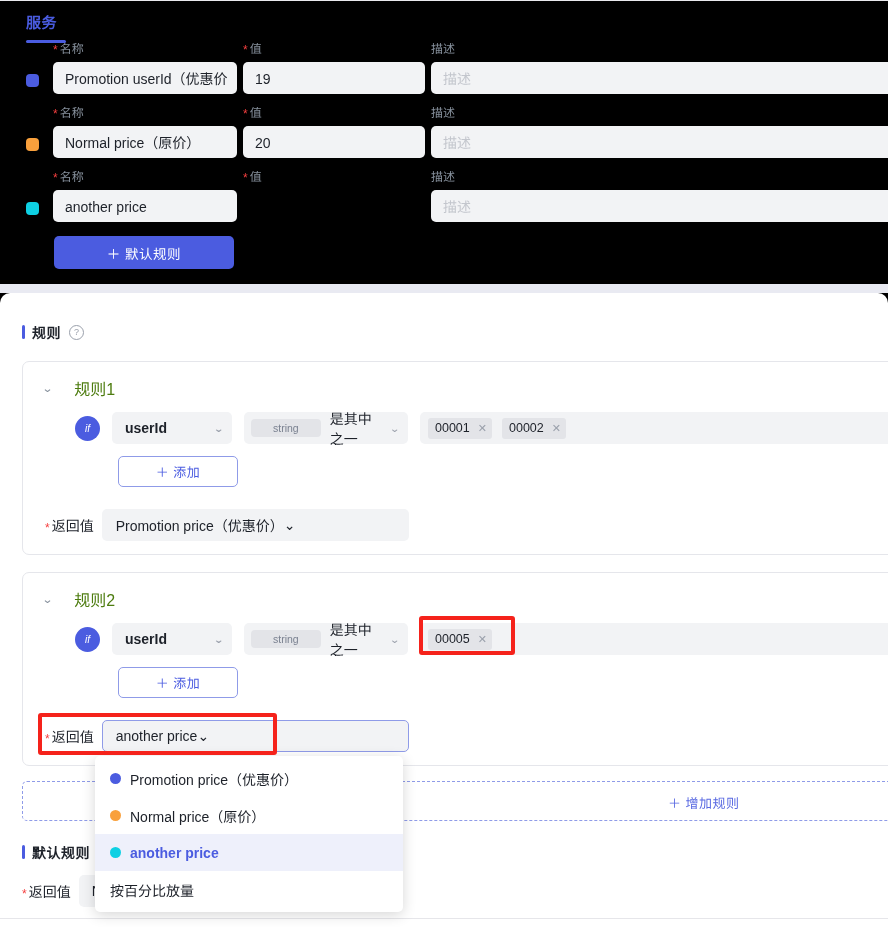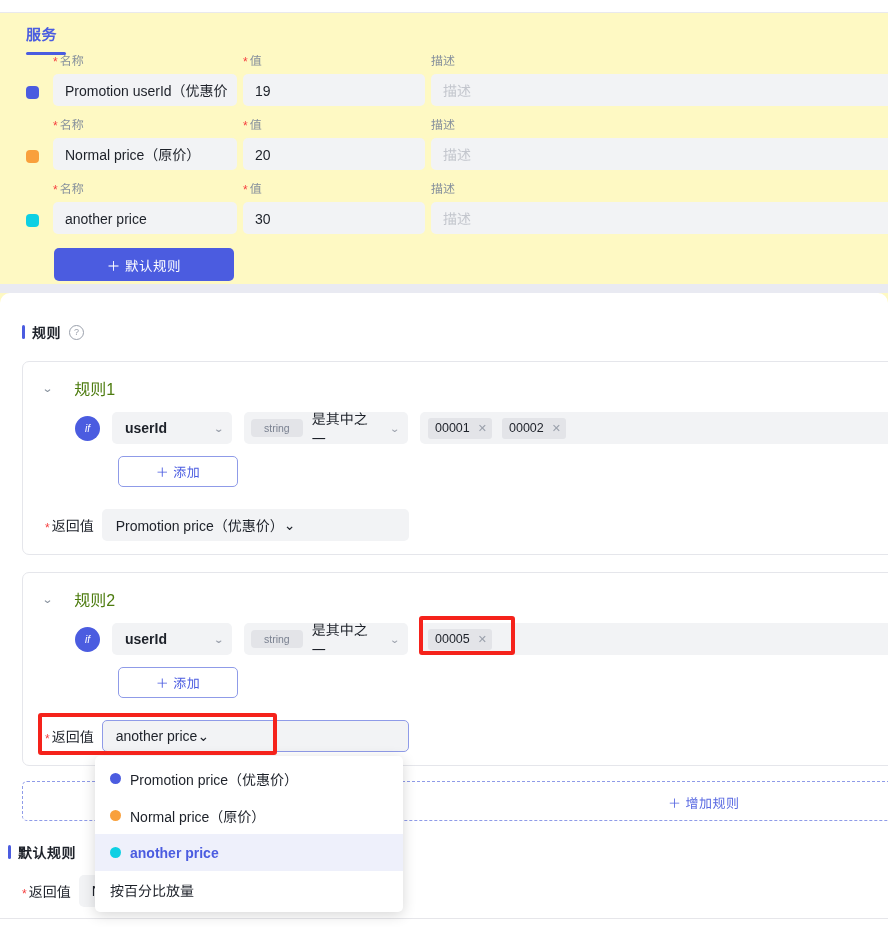--- a/index.html
+++ b/index.html
@@ -15,24 +15,24 @@
     font-size: 14px;
     color: #1d2129;
     overflow: hidden;
     position: relative;
   }
 
   
   .top-card {
     position: absolute;
     left: 0;
-    top: 12px;
+    top: 0;
     width: 888px;
     height: 360px;
-    background: #fef9c3;
+    background: #000000;
     border-radius: 0 0 10px 10px;
     box-shadow: 0 1px 2px rgba(0,0,0,0.04);
     overflow: hidden;
   }
   .top-rule-line {
     position: absolute;
     left: 0; top: 0; width: 888px; height: 1px;
     background: #e9e9ed;
   }
 
@@ -251,21 +251,21 @@
     transform: scaleX(1.3);
     padding-left: 10px;
   }
   .sel-field { width: 120px; font-weight: bold; }
   .sel-op    { width: 164px; padding-left: 0; }
   .type-tag {
     background: #e3e4e8;
     color: #7a8190;
     font-size: 10.5px;
     border-radius: 4px;
-    padding: 3px 13px;
+    padding: 3px 22px;
     margin: 0 9px 0 6px;
     line-height: 12px;
   }
   .tagbox {
     height: 32px;
     background: #f2f3f5;
     border-radius: 5px;
     display: flex;
     align-items: center;
     padding: 0 8px;
@@ -471,21 +471,20 @@
     </div>
 
     <div class="group-row">
       <div class="row-dot" style="background:#0ed0e3"></div>
       <div class="fld fld-name">
         <div class="fld-label"><span class="req-star">*</span><span>名称</span></div>
         <div class="inp">another price</div>
       </div>
       <div class="fld fld-value">
         <div class="fld-label"><span class="req-star">*</span><span>值</span></div>
-        <div class="inp">30</div>
       </div>
       <div class="fld fld-desc">
         <div class="fld-label">描述</div>
         <div class="inp ph">描述</div>
       </div>
     </div>
   </div>
 
   <button class="btn-add-group">＋  默认规则</button>
 </div>
@@ -573,21 +572,21 @@
         <span>another price</span>
         <span class="chev">⌄</span>
       </div>
     </div>
   </div>
 
   <div class="add-rule-band" style="top:488px;">
     <span class="add-rule-txt">＋  增加规则</span>
   </div>
 
-  <div class="sec-head" style="left:8px; top:549px;">
+  <div class="sec-head" style="left:22px; top:549px;">
     <span class="sec-bar"></span>
     <span class="sec-title">默认规则</span>
   </div>
 
   <div class="default-ret-row" style="left:22px; top:582px;">
     <span class="ret-label"><span class="req-star">*</span><span>返回值</span></span>
     <div class="default-ret-sel">
       <span>N</span>
     </div>
   </div>

